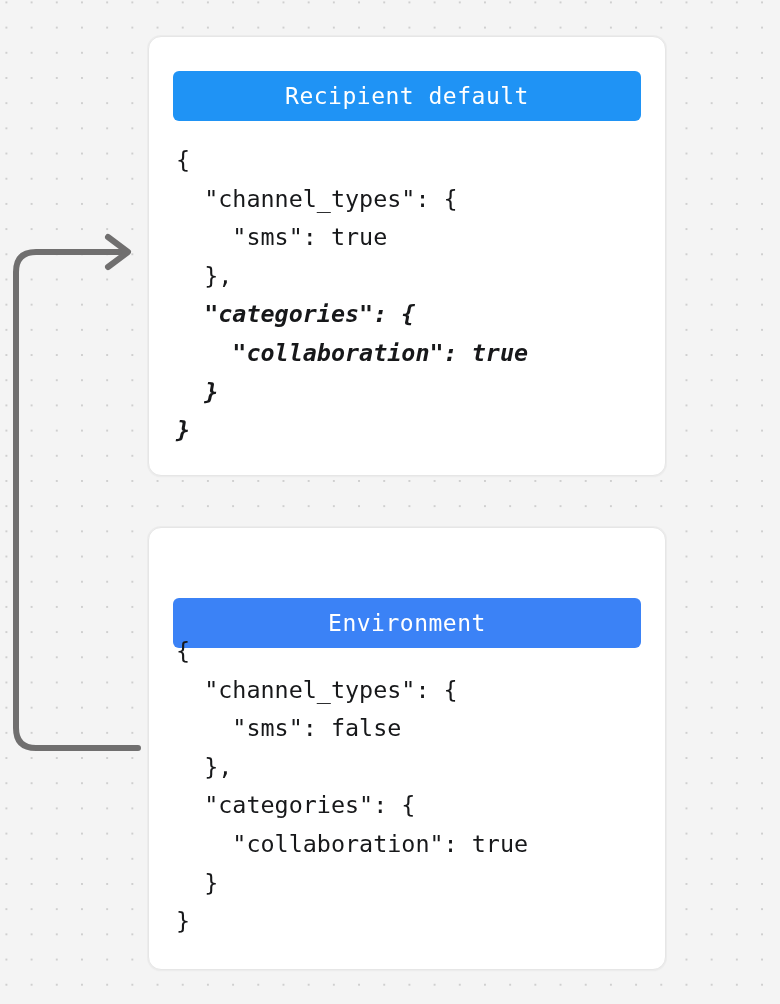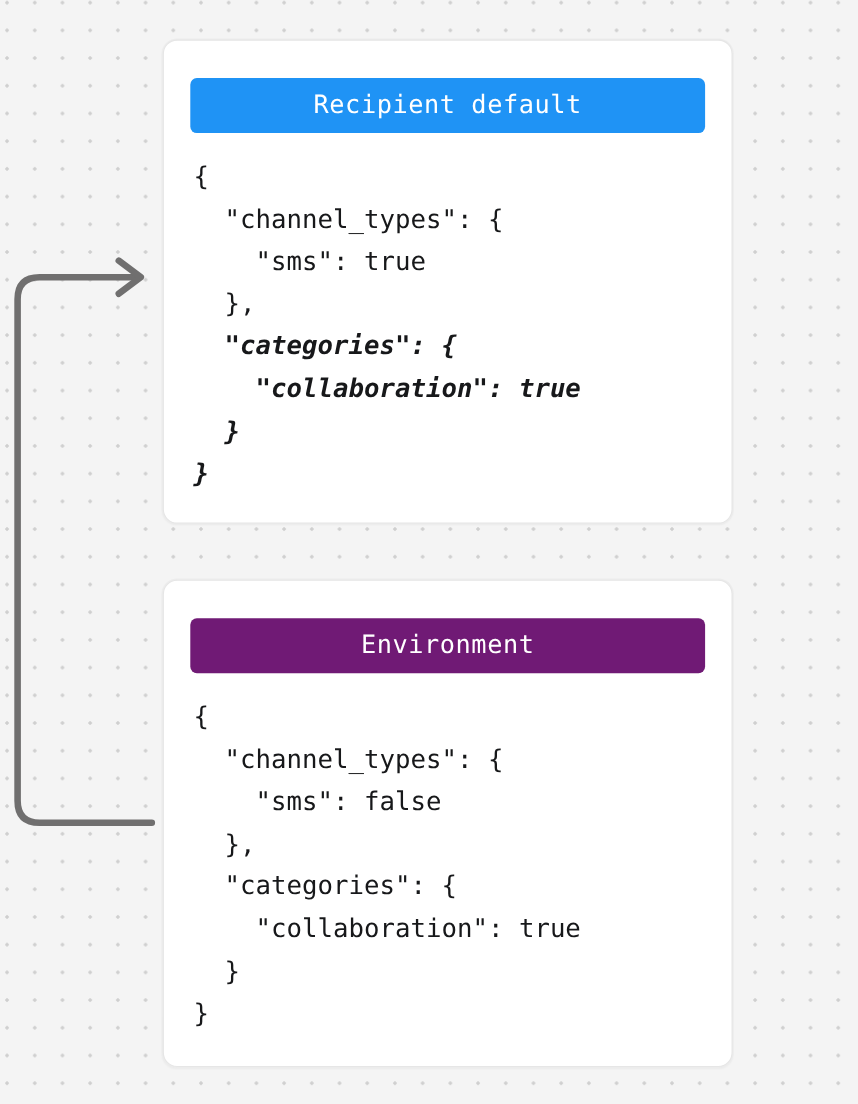--- a/index.html
+++ b/index.html
@@ -116,21 +116,21 @@
     <div class="code-line">    "sms": true</div>
     <div class="code-line">  },</div>
     <div class="code-line emph">  "categories": {</div>
     <div class="code-line emph">    "collaboration": true</div>
     <div class="code-line emph">  }</div>
     <div class="code-line emph">}</div>
   </div>
 </div>
 
 <div class="card" id="card-environment">
-  <div class="card-header" style="background-color: #701a75;">
+  <div class="card-header" style="background-color: #3b82f6; margin-top: 36px;">
     <span class="card-header-title" style="color: rgb(255, 255, 255);">Environment</span>
   </div>
   <div class="card-body">
     <div class="code-line">{</div>
     <div class="code-line">  "channel_types": {</div>
     <div class="code-line">    "sms": false</div>
     <div class="code-line">  },</div>
     <div class="code-line">  "categories": {</div>
     <div class="code-line">    "collaboration": true</div>
     <div class="code-line">  }</div>

